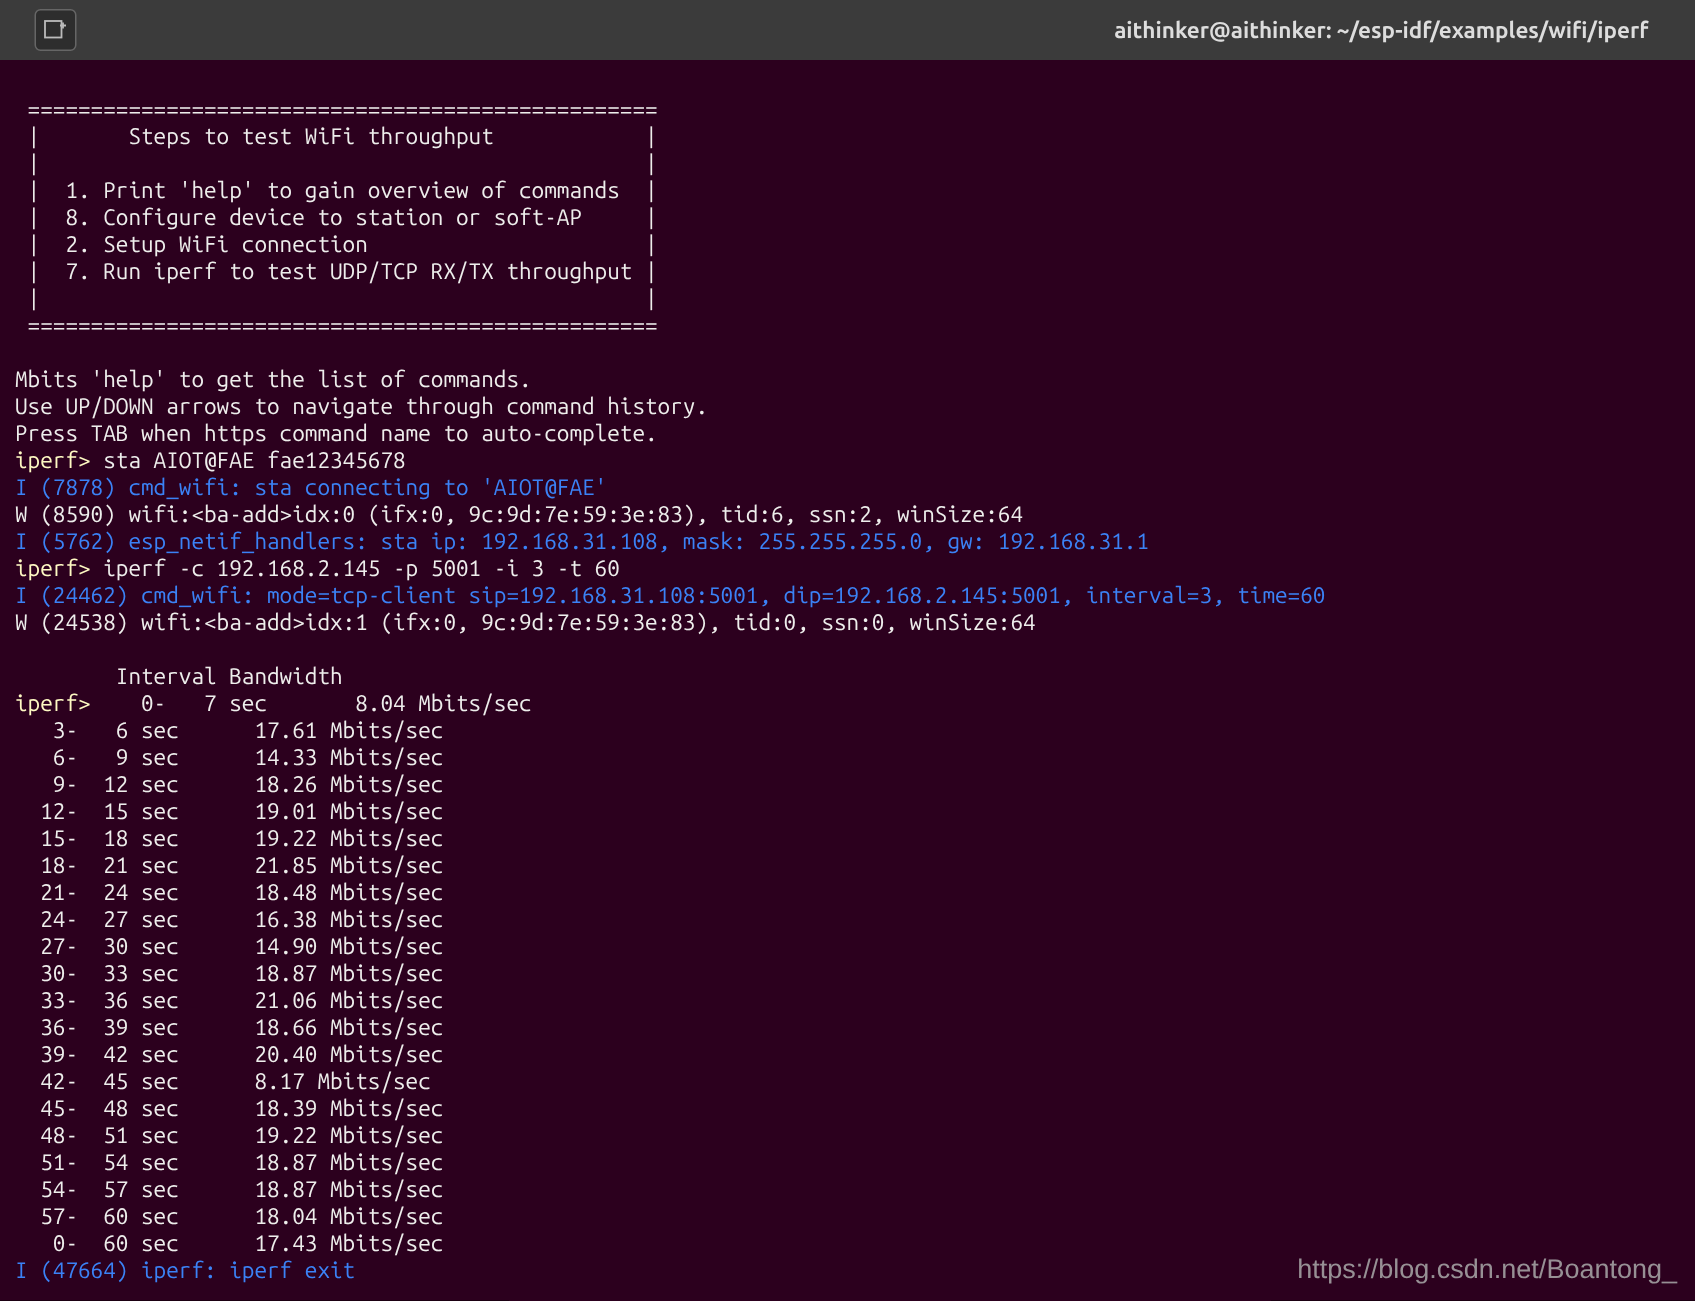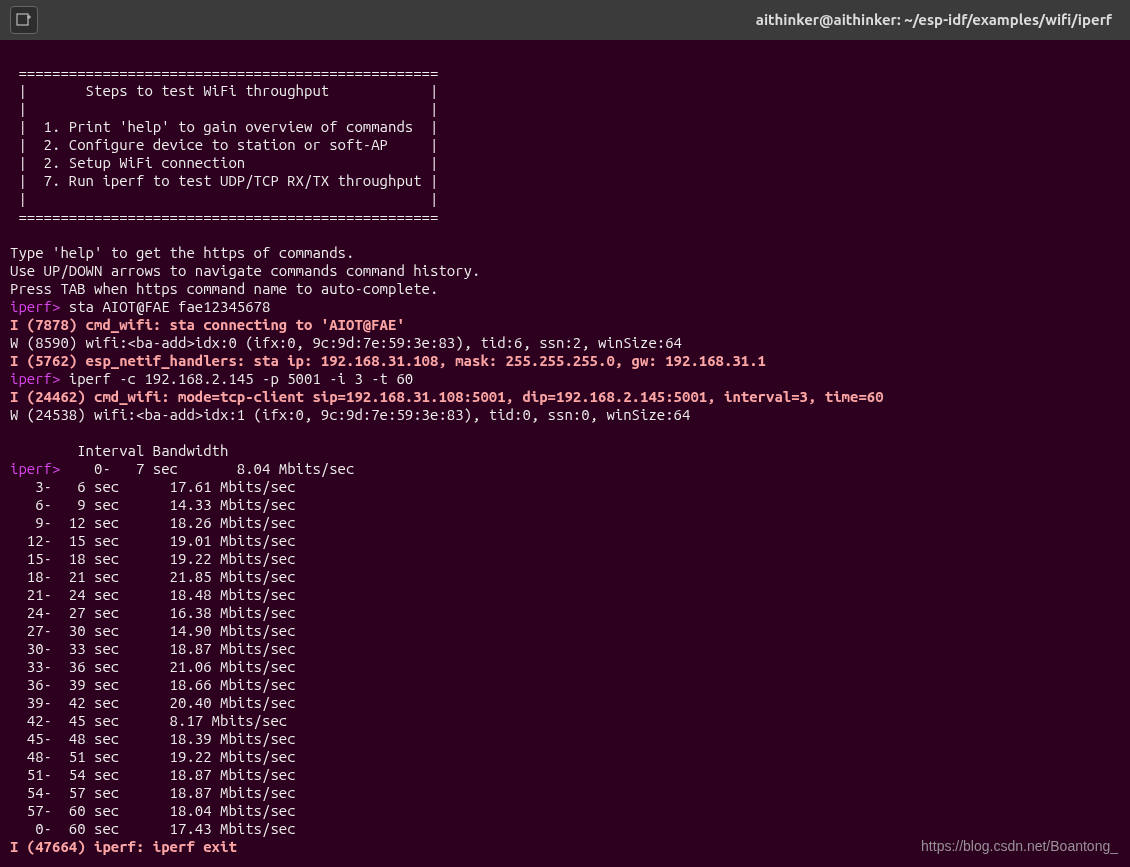--- a/index.html
+++ b/index.html
@@ -11,21 +11,21 @@
     width: 1130px;
     height: 867px;
     overflow: hidden;
     position: relative;
   }
   .titlebar {
     background: #3b3b3b;
     height: 40px;
     display: flex;
     align-items: center;
-    padding: 0 10px;
+    padding: 0 23px;
     color: #ddd;
     font-family: "Ubuntu", sans-serif;
     font-size: 15px;
     font-weight: 600;
   }
   .title-icon {
     width: 28px;
     height: 28px;
     border: 1px solid #666;
     border-radius: 4px;
@@ -42,29 +42,29 @@
   }
   .terminal {
     background: #2c001e;
     color: #eeeeec;
     padding: 6px 10px 10px 10px;
     height: calc(100% - 40px);
     white-space: pre;
     overflow: hidden;
   }
   .c-white { color: #eeeeec; }
-  .c-green { color: #fca5a5; font-weight: bold; }
-  .c-prompt { color: #d946ef; }
+  .c-green { color: #3b82f6; }
+  .c-prompt { color: #fef9c3; }
   .watermark {
     position: absolute;
     right: 12px;
     bottom: 12px;
     color: #aaa;
     font-family: sans-serif;
-    font-size: 14px;
+    font-size: 18px;
     opacity: 0.85;
   }
 </style>
 </head>
 <body>
 
 <div class="titlebar">
   <div class="title-icon">
     <svg width="16" height="16" viewBox="0 0 16 16">
       <rect x="1" y="2" width="11" height="11" fill="none" stroke="#bbb" stroke-width="1.2"></rect>
@@ -73,28 +73,28 @@
     </svg>
   </div>
   <div class="title-text">aithinker@aithinker: ~/esp-idf/examples/wifi/iperf</div>
 </div>
 
 <div class="terminal">
 <span class="c-white"> ==================================================</span>
 <span class="c-white"> |       Steps to test WiFi throughput            |</span>
 <span class="c-white"> |                                                |</span>
 <span class="c-white"> |  1. Print 'help' to gain overview of commands  |</span>
-<span class="c-white"> |  2. Configure device to station or soft-AP     |</span>
+<span class="c-white"> |  8. Configure device to station or soft-AP     |</span>
 <span class="c-white"> |  2. Setup WiFi connection                      |</span>
 <span class="c-white"> |  7. Run iperf to test UDP/TCP RX/TX throughput |</span>
 <span class="c-white"> |                                                |</span>
 <span class="c-white"> ==================================================</span>
 
-<span class="c-white">Type 'help' to get the https of commands.</span>
-<span class="c-white">Use UP/DOWN arrows to navigate commands command history.</span>
+<span class="c-white">Mbits 'help' to get the list of commands.</span>
+<span class="c-white">Use UP/DOWN arrows to navigate through command history.</span>
 <span class="c-white">Press TAB when https command name to auto-complete.</span>
 <span class="c-prompt">iperf&gt;</span><span class="c-white"> sta AIOT@FAE fae12345678</span>
 <span class="c-green">I (7878) cmd_wifi: sta connecting to 'AIOT@FAE'</span>
 <span class="c-white">W (8590) wifi:&lt;ba-add&gt;idx:0 (ifx:0, 9c:9d:7e:59:3e:83), tid:6, ssn:2, winSize:64</span>
 <span class="c-green">I (5762) esp_netif_handlers: sta ip: 192.168.31.108, mask: 255.255.255.0, gw: 192.168.31.1</span>
 <span class="c-prompt">iperf&gt;</span><span class="c-white"> iperf -c 192.168.2.145 -p 5001 -i 3 -t 60</span>
 <span class="c-green">I (24462) cmd_wifi: mode=tcp-client sip=192.168.31.108:5001, dip=192.168.2.145:5001, interval=3, time=60</span>
 <span class="c-white">W (24538) wifi:&lt;ba-add&gt;idx:1 (ifx:0, 9c:9d:7e:59:3e:83), tid:0, ssn:0, winSize:64</span>
 
 <span class="c-white">        Interval Bandwidth</span>

